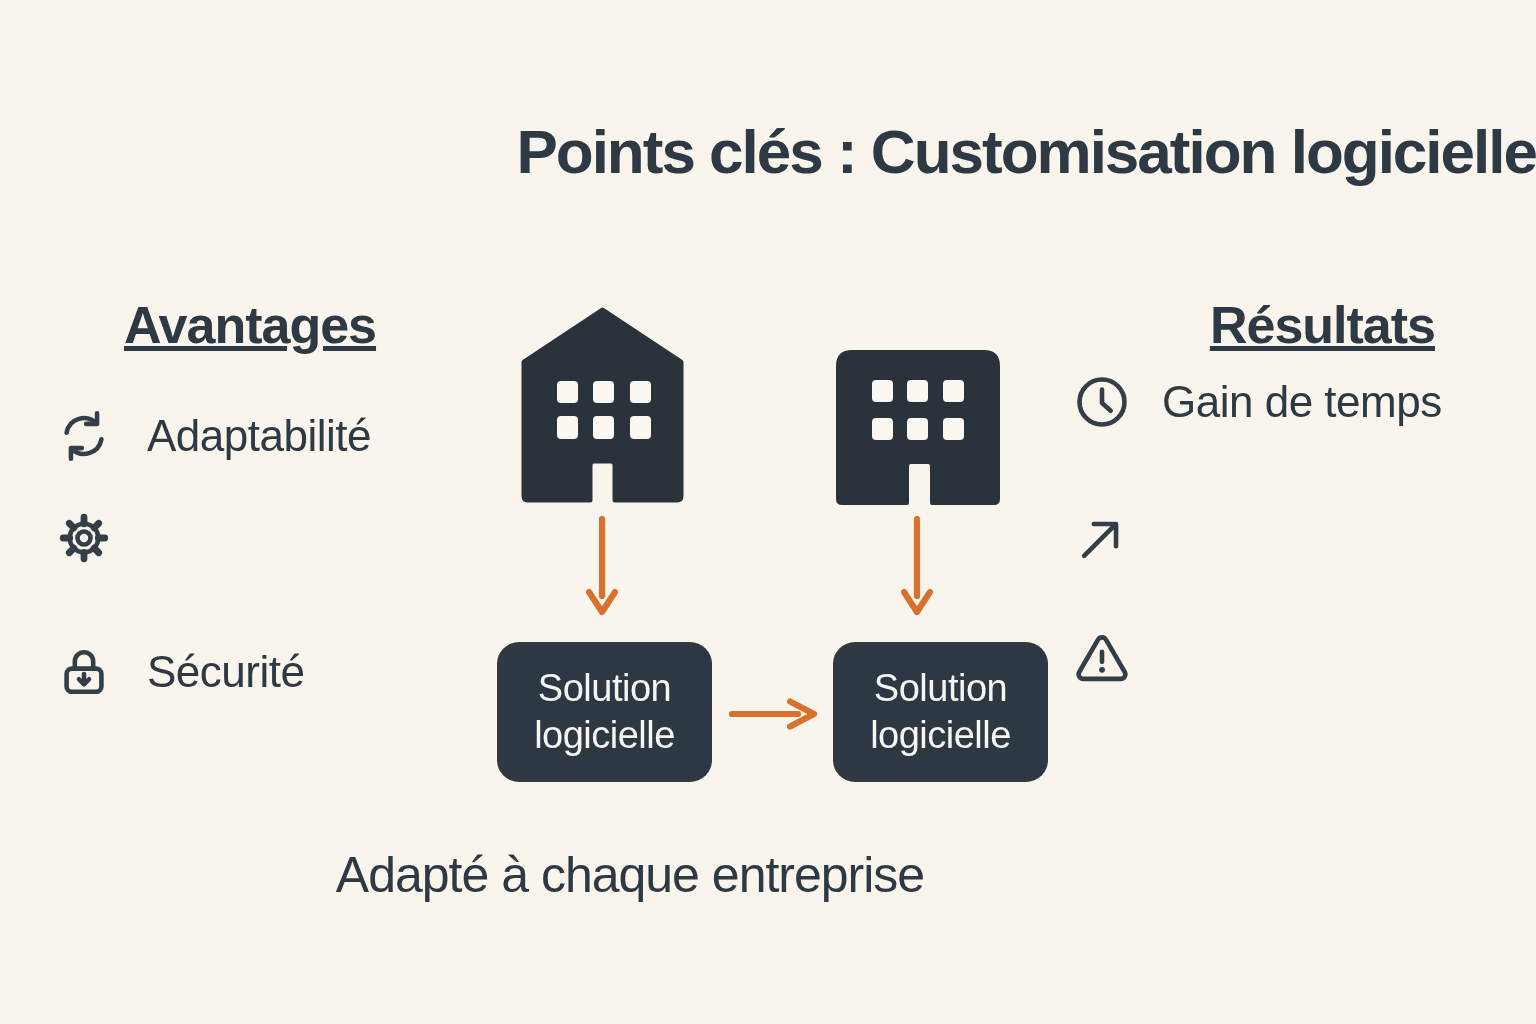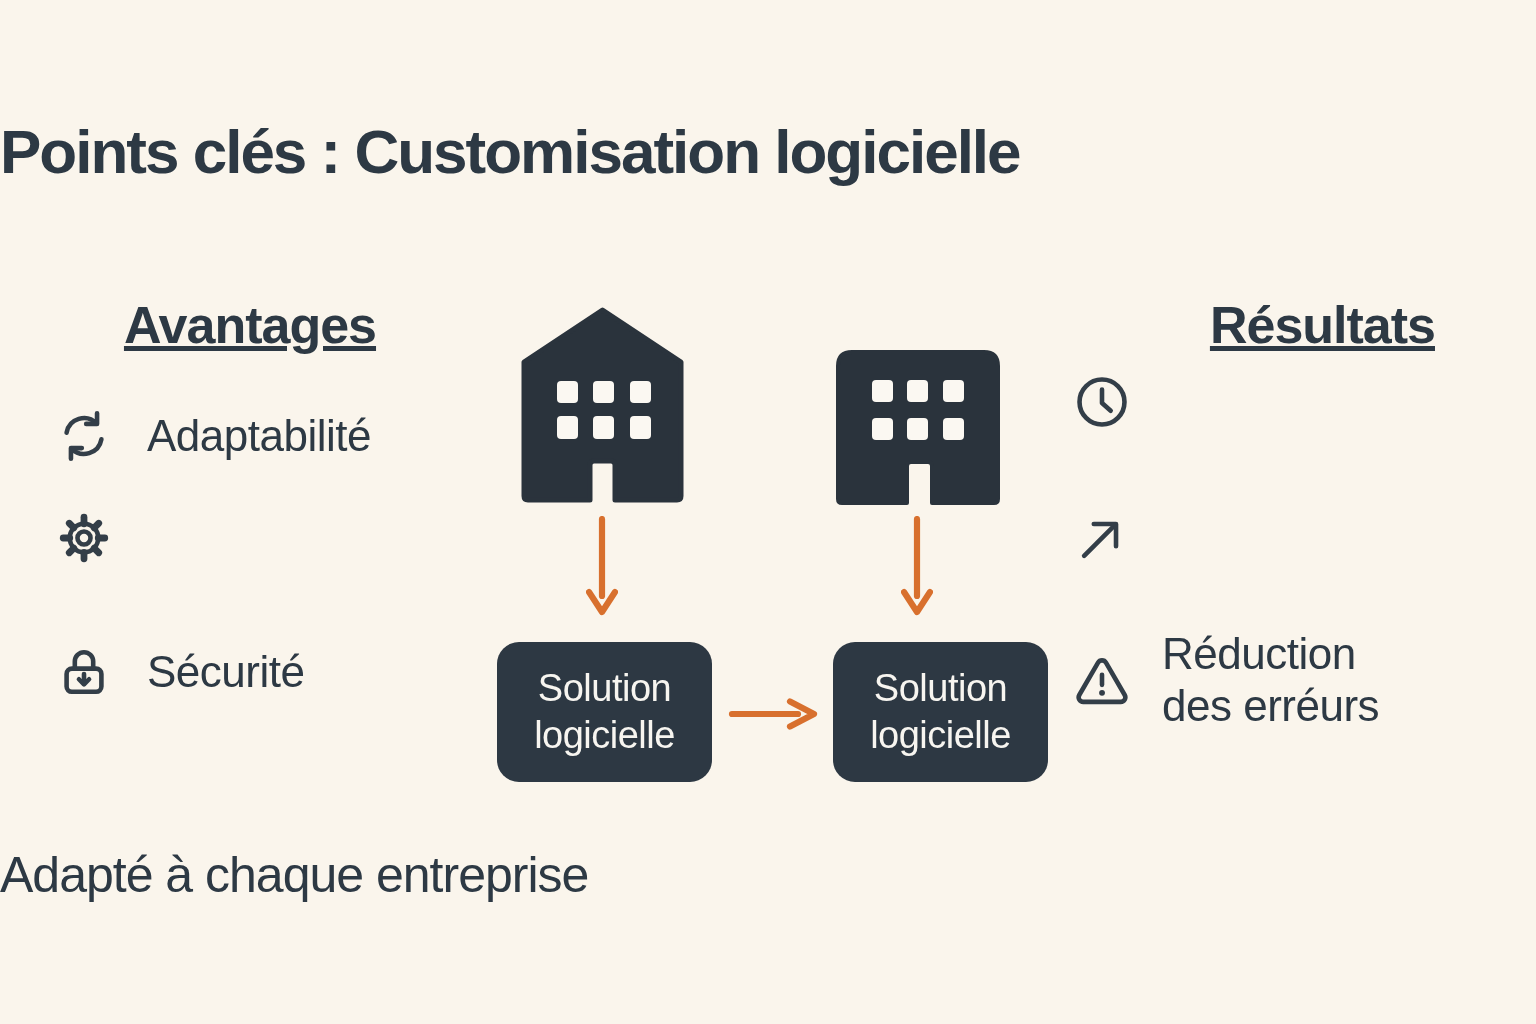--- a/index.html
+++ b/index.html
@@ -1,19 +1,19 @@
 <!DOCTYPE html>
 <html><head>
 <meta charset="utf-8">
 <style>
   html,body{margin:0;padding:0;}
   body{width:1536px;height:1024px;overflow:hidden;font-family:"Liberation Sans",sans-serif;}
   .canvas{position:relative;width:1536px;height:1024px;background:#faf5ec;color:#2d3944;}
 
-  .title{position:absolute;top:74px;left:0;width:1536px;text-align:left;
+  .title{position:absolute;top:74px;left:0;width:1536px;text-align:right;
          font-size:62px;font-weight:700;letter-spacing:-2px;color:#2d3944;}
 
   .col-heading{position:absolute;font-size:52px;font-weight:700;letter-spacing:-1px;
                text-align:center;color:#2d3944;text-decoration:underline;}
   #advantages-heading{left:85px;top:252px;width:330px;}
   #results-heading{left:1100px;top:252px;width:335px;text-align:right;}
 
   .row{position:absolute;display:flex;align-items:center;}
   .row .icon{width:58px;height:58px;flex:none;}
   .row .icon svg{width:58px;height:58px;display:block;}
@@ -27,21 +27,21 @@
   .building svg{display:block;}
 
   .arrow{position:absolute;}
   .arrow svg{display:block;}
 
   .soft-box{position:absolute;width:215px;height:140px;background:#2d3843;border-radius:22px;
             display:flex;align-items:center;justify-content:center;text-align:center;}
   .soft-box .box-label{color:#f7f5f0;font-size:38px;line-height:1.24;letter-spacing:-0.5px;
                        width:190px;}
 
-  .caption{position:absolute;top:846px;left:0;width:1260px;text-align:left;
+  .caption{position:absolute;top:846px;left:0;width:1260px;text-align:center;
            font-size:50px;letter-spacing:-1px;color:#2d3944;}
 
   .oicon{stroke:#333e48;stroke-width:1.9;fill:none;stroke-linecap:round;stroke-linejoin:round;}
 </style>
 </head>
 <body>
 
 <div class="canvas">
 
   <h1 class="title">Points clés : Customisation logicielle</h1>
@@ -96,40 +96,40 @@
   <section>
     <h2 class="col-heading" id="results-heading">Résultats</h2>
 
     <div class="row right-row" style="top:373px;">
       <span class="icon">
         <svg viewBox="0 0 24 24" class="oicon">
           <circle cx="12" cy="12" r="9.3"></circle>
           <polyline points="12 6.8 12 12.4 15.6 15.6"></polyline>
         </svg>
       </span>
+      <span class="label">Gain de temps</span>
     </div>
 
     <div class="row right-row" style="top:509px;">
       <span class="icon">
         <svg viewBox="0 0 24 24" class="oicon" stroke-width="2">
           <line x1="4.6" y1="19.4" x2="17.2" y2="6.8"></line>
           <polyline points="8.6 6.2 17.8 6.2 17.8 15.4"></polyline>
         </svg>
       </span>
     </div>
 
     <div class="row right-row" style="top:628px;">
       <span class="icon">
         <svg viewBox="0 0 24 24" class="oicon">
           <path d="M10.36 4.82 2.6 18.2 a1.9 1.9 0 0 0 1.64 2.85 h15.52 a1.9 1.9 0 0 0 1.64 -2.85 L13.64 4.82 a1.9 1.9 0 0 0 -3.28 0 Z"></path>
           <line x1="12" y1="9.8" x2="12" y2="14"></line>
           <line x1="12" y1="17.3" x2="12.02" y2="17.3" stroke-width="2.4"></line>
         </svg>
       </span>
-      <span class="label" style="width:270px;">Réduction des erréurs</span>
     </div>
   </section>
 
   <section>
 
     <div class="building" style="left:520px;top:305px;">
       <svg width="165" height="200" viewBox="0 0 165 200">
         <path d="M82.5 5 L161 57 V191 Q161 195 157 195 H95 V160 Q95 156 91 156 H74 Q70 156 70 160 V195 H8 Q4 195 4 191 V57 Z" fill="#2a333c" stroke="#2a333c" stroke-width="5" stroke-linejoin="round"></path>
         <g fill="#fbf8f2">
           <rect x="37" y="76" width="21" height="22" rx="4"></rect>

